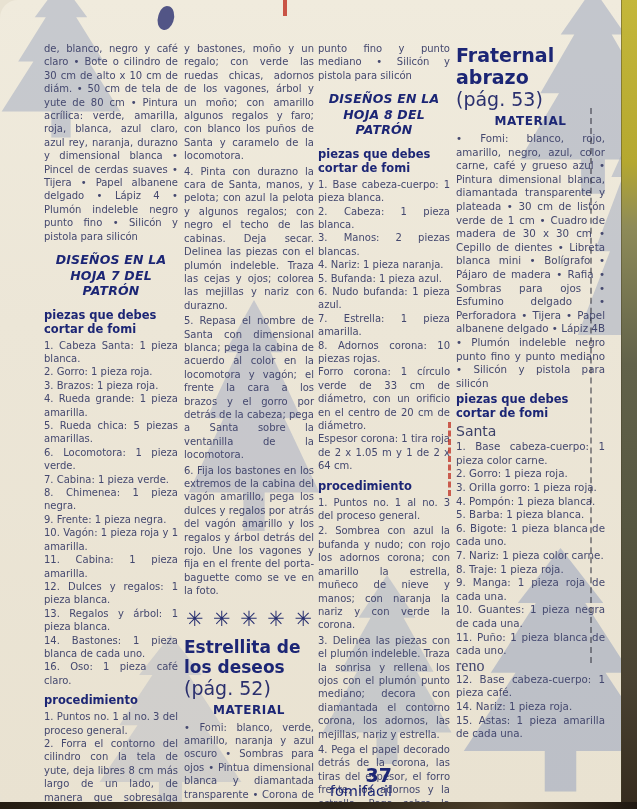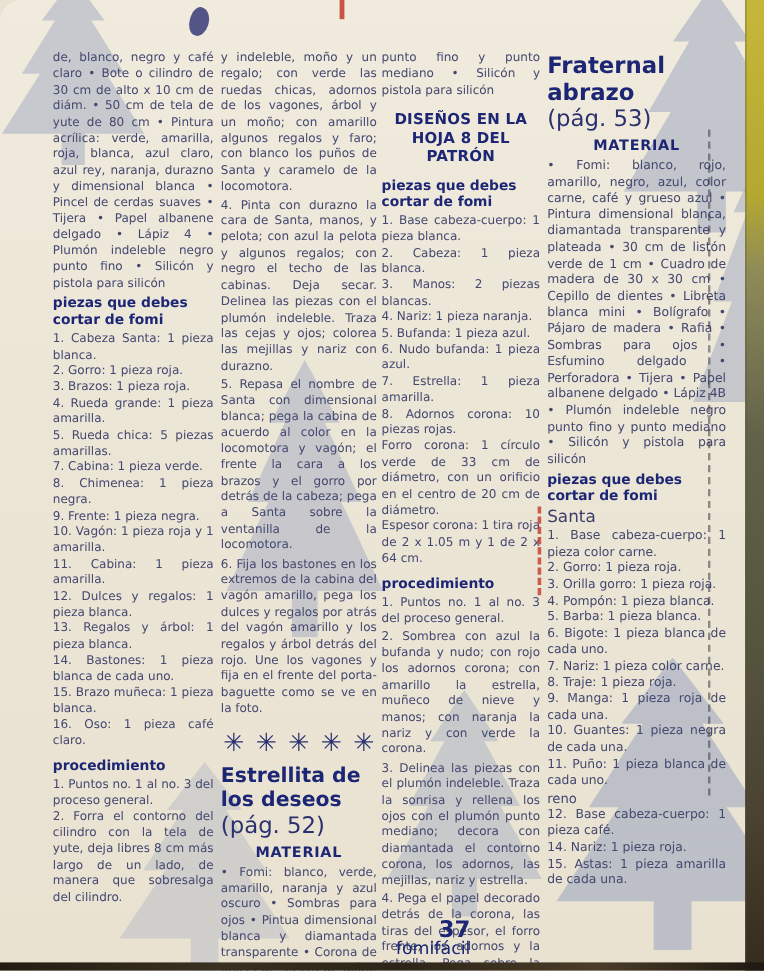--- a/index.html
+++ b/index.html
@@ -42,32 +42,32 @@
   
   .col{position:absolute;top:42px;z-index:3;font-size:10px;line-height:13.4px;text-align:justify;}
   .col1{left:44px;width:134px;}
   .col2{left:184px;width:130px;}
   .col3{left:318px;width:132px;}
   .col4{left:456px;width:149px;top:44px;font-size:10.3px;line-height:13.6px;}
   .para{margin:0 0 2px;}
   .item{margin:0;}
   .section-header{
     color:#1c2675;font-weight:bold;text-align:center;
-    font-size:12.5px;line-height:15.5px;margin:9px 0 9px;letter-spacing:.2px;
+    font-size:12.5px;line-height:15.5px;margin:9px 0 9px;letter-spacing:.2px;font-style:italic;
   }
   .subhead{color:#1c2675;font-weight:bold;font-size:11.5px;line-height:14px;text-align:left;margin:0 0 3px;}
   .proc{margin-top:6px;}
   .title{color:#1c2675;font-weight:bold;font-size:17px;line-height:20px;text-align:left;margin:6px 0 2px;}
   .title-big{font-size:19px;line-height:22px;margin:0 0 2px;}
   .pagref{font-size:19px;line-height:18px;color:#2b306e;text-align:left;margin:0 0 6px;}
   .material-head{color:#1c2675;font-weight:bold;font-size:12px;line-height:14px;text-align:center;letter-spacing:.6px;margin:5px 0 4px;}
   .stars{display:flex;justify-content:space-between;padding:0 2px;color:#283070;font-size:21px;line-height:24px;margin:9px 0 2px;text-align:center;}
   .star{flex:0 0 auto;}
   .sub-label{font-size:14px;line-height:16px;text-align:left;color:#3c4068;margin:2px 0 1px;}
-  .sub-label-sm{font-size:11px;line-height:13px;text-align:left;margin:1px 0 1px;}
+  .sub-label-sm{font-size:16px;line-height:13px;text-align:left;margin:1px 0 1px;font-family:Liberation Serif, serif;}
   .footer{position:absolute;left:252px;top:766px;width:140px;text-align:right;z-index:3;color:#1c2675;}
   .footer .pageno{font-weight:bold;font-size:19px;line-height:19px;}
   .footer .brand{font-size:14.5px;line-height:15px;margin-top:-1px;}
   .footer .brand .b{font-weight:normal;margin-top:40px;}
 </style>
 </head>
 <body>
 
 <div class="page">
 
@@ -81,48 +81,49 @@
 
   <div class="spine"></div>
   <div class="bottom-edge"></div>
   <div class="redmark"></div>
   <div class="red-dashes"></div>
   <div class="edge-dots"></div>
   <div class="ink-blob"></div>
 
   <div class="col col1">
     <p class="para">de, blanco, negro y café claro • Bote o cilindro de 30 cm de alto x 10 cm de diám. • 50 cm de tela de yute de 80 cm • Pintura acrílica: verde, amarilla, roja, blanca, azul claro, azul rey, naranja, durazno y dimensional blanca • Pincel de cerdas suaves • Tijera • Papel albanene delgado • Lápiz 4 • Plumón indeleble negro punto fino • Silicón y pistola para silicón</p>
+    <h3 class="section-header">DISEÑOS EN LA HOJA 7 DEL PATRÓN</h3>
     <h4 class="subhead">piezas que debes cortar de fomi</h4>
     <div>
         <div class="item">1. Cabeza Santa: 1 pieza blanca.</div>
         <div class="item">2. Gorro: 1 pieza roja.</div>
         <div class="item">3. Brazos: 1 pieza roja.</div>
         <div class="item">4. Rueda grande: 1 pieza amarilla.</div>
         <div class="item">5. Rueda chica: 5 piezas amarillas.</div>
+        <div class="item">6. Locomotora: 1 pieza verde.</div>
         <div class="item">7. Cabina: 1 pieza verde.</div>
         <div class="item">8. Chimenea: 1 pieza negra.</div>
         <div class="item">9. Frente: 1 pieza negra.</div>
         <div class="item">10. Vagón: 1 pieza roja y 1 amarilla.</div>
         <div class="item">11. Cabina: 1 pieza amarilla.</div>
         <div class="item">12. Dulces y regalos: 1 pieza blanca.</div>
         <div class="item">13. Regalos y árbol: 1 pieza blanca.</div>
         <div class="item">14. Bastones: 1 pieza blanca de cada uno.</div>
-        <div class="item">15. Brazo muñeca: 1 pieza blanca.</div>
         <div class="item">16. Oso: 1 pieza café claro.</div>
       </div>
     <h4 class="subhead proc">procedimiento</h4>
     <div>
         <div class="item">1. Puntos no. 1 al no. 3 del proceso general.</div>
         <div class="item">2. Forra el contorno del cilindro con la tela de yute, deja libres 8 cm más largo de un lado, de manera que sobresalga del cilindro.</div>
       </div>
   </div>
 
   <div class="col col2">
     <div>
-        <div class="para">y indeleble, moño y un regalo; con verde las ruedas chicas, adornos de los vagones, árbol y un moño; con amarillo algunos regalos y faro; con blanco los puños de Santa y caramelo de la locomotora.</div>
+        <div class="para">y bastones, moño y un regalo; con verde las ruedas chicas, adornos de los vagones, árbol y un moño; con amarillo algunos regalos y faro; con blanco los puños de Santa y caramelo de la locomotora.</div>
         <div class="para">4. Pinta con durazno la cara de Santa, manos, y pelota; con azul la pelota y algunos regalos; con negro el techo de las cabinas. Deja secar. Delinea las piezas con el plumón indeleble. Traza las cejas y ojos; colorea las mejillas y nariz con durazno.</div>
         <div class="para">5. Repasa el nombre de Santa con dimensional blanca; pega la cabina de acuerdo al color en la locomotora y vagón; el frente la cara a los brazos y el gorro por detrás de la cabeza; pega a Santa sobre la ventanilla de la locomotora.</div>
         <div class="para">6. Fija los bastones en los extremos de la cabina del vagón amarillo, pega los dulces y regalos por atrás del vagón amarillo y los regalos y árbol detrás del rojo. Une los vagones y fija en el frente del porta-baguette como se ve en la foto.</div>
       </div>
     <div class="stars">
         <div class="star">✳</div>
         <div class="star">✳</div>
         <div class="star">✳</div>
         <div class="star">✳</div>
         <div class="star">✳</div>

